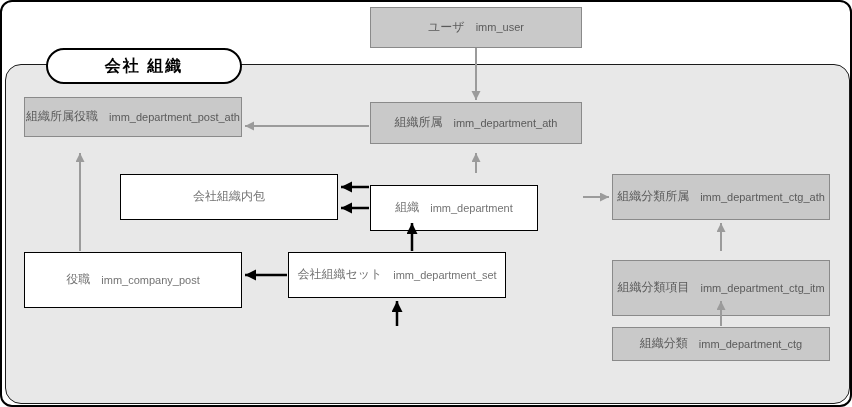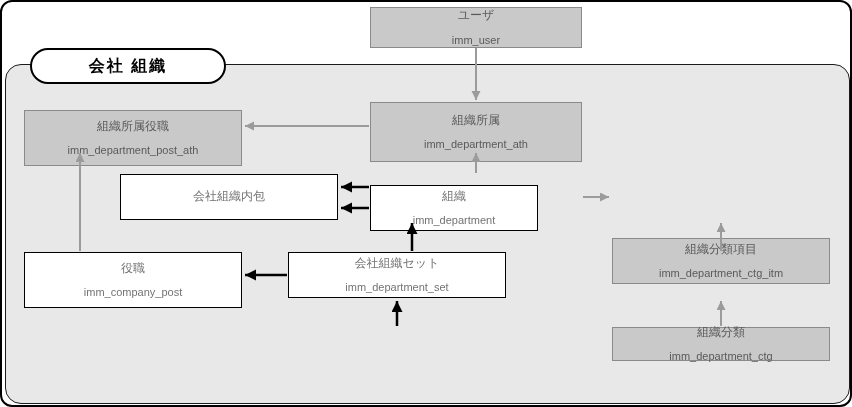--- a/index.html
+++ b/index.html
@@ -32,35 +32,35 @@
     left: 3px; top: 62px;
     width: 845px; height: 340px;
     background: var(--group-fill);
     border: 1px solid #1b1b1b;
     border-radius: 16px;
     z-index: 1;
   }
 
   .group-pill {
     position: absolute;
-    left: 28px; top: 46px;
+    left: 44px; top: 46px;
     width: 196px; height: 36px;
     background: #ffffff;
     border: 2px solid #000;
     border-radius: 18px;
     z-index: 3;
     display: flex; align-items: center; justify-content: center;
     font-size: 16px; font-weight: bold; letter-spacing: 2px;
     color: #000;
   }
 
   .node {
     position: absolute;
     z-index: 2;
-    display: flex; flex-direction: column;
+    display: flex; flex-direction: row;
     align-items: center; justify-content: center;
     gap: 11px;
     text-align: center;
   }
   .node-gray {
     background: var(--gray-node-fill);
     border: 1px solid var(--gray-node-border);
     color: var(--gray-node-text);
   }
   .node-white {
@@ -90,51 +90,55 @@
   <div class="group-box"></div>
   <div class="group-pill">
     <span>会社 組織</span>
   </div>
 
   <div class="node node-gray" style="left:368px;top:5px;width:212px;height:41px">
     <div class="node-title">ユーザ</div>
     <div class="node-code">imm_user</div>
   </div>
 
-  <div class="node node-gray" style="left:22px;top:108px;width:218px;height:56px">
+  <div class="node node-gray" style="left:22px;top:95px;width:218px;height:40px">
     <div class="node-title">組織所属役職</div>
     <div class="node-code">imm_department_post_ath</div>
   </div>
 
-  <div class="node node-gray" style="left:368px;top:100px;width:212px;height:60px">
+  <div class="node node-gray" style="left:368px;top:100px;width:212px;height:42px">
     <div class="node-title">組織所属</div>
     <div class="node-code">imm_department_ath</div>
   </div>
 
   <div class="node node-white" style="left:118px;top:172px;width:218px;height:46px">
     <div class="node-title">会社組織内包</div>
   </div>
 
   <div class="node node-white" style="left:368px;top:183px;width:168px;height:46px">
     <div class="node-title">組織</div>
     <div class="node-code">imm_department</div>
   </div>
 
+  <div class="node node-gray" style="left:610px;top:172px;width:218px;height:46px">
+    <div class="node-title">組織分類所属</div>
+    <div class="node-code">imm_department_ctg_ath</div>
+  </div>
 
   <div class="node node-white" style="left:22px;top:250px;width:218px;height:56px">
     <div class="node-title">役職</div>
     <div class="node-code">imm_company_post</div>
   </div>
 
   <div class="node node-white" style="left:286px;top:250px;width:218px;height:46px">
     <div class="node-title">会社組織セット</div>
     <div class="node-code">imm_department_set</div>
   </div>
 
-  <div class="node node-gray" style="left:610px;top:236px;width:218px;height:46px">
+  <div class="node node-gray" style="left:610px;top:258px;width:218px;height:56px">
     <div class="node-title">組織分類項目</div>
     <div class="node-code">imm_department_ctg_itm</div>
   </div>
 
 
   <div class="node node-gray" style="left:610px;top:325px;width:218px;height:34px">
     <div class="node-title">組織分類</div>
     <div class="node-code">imm_department_ctg</div>
   </div>
 

